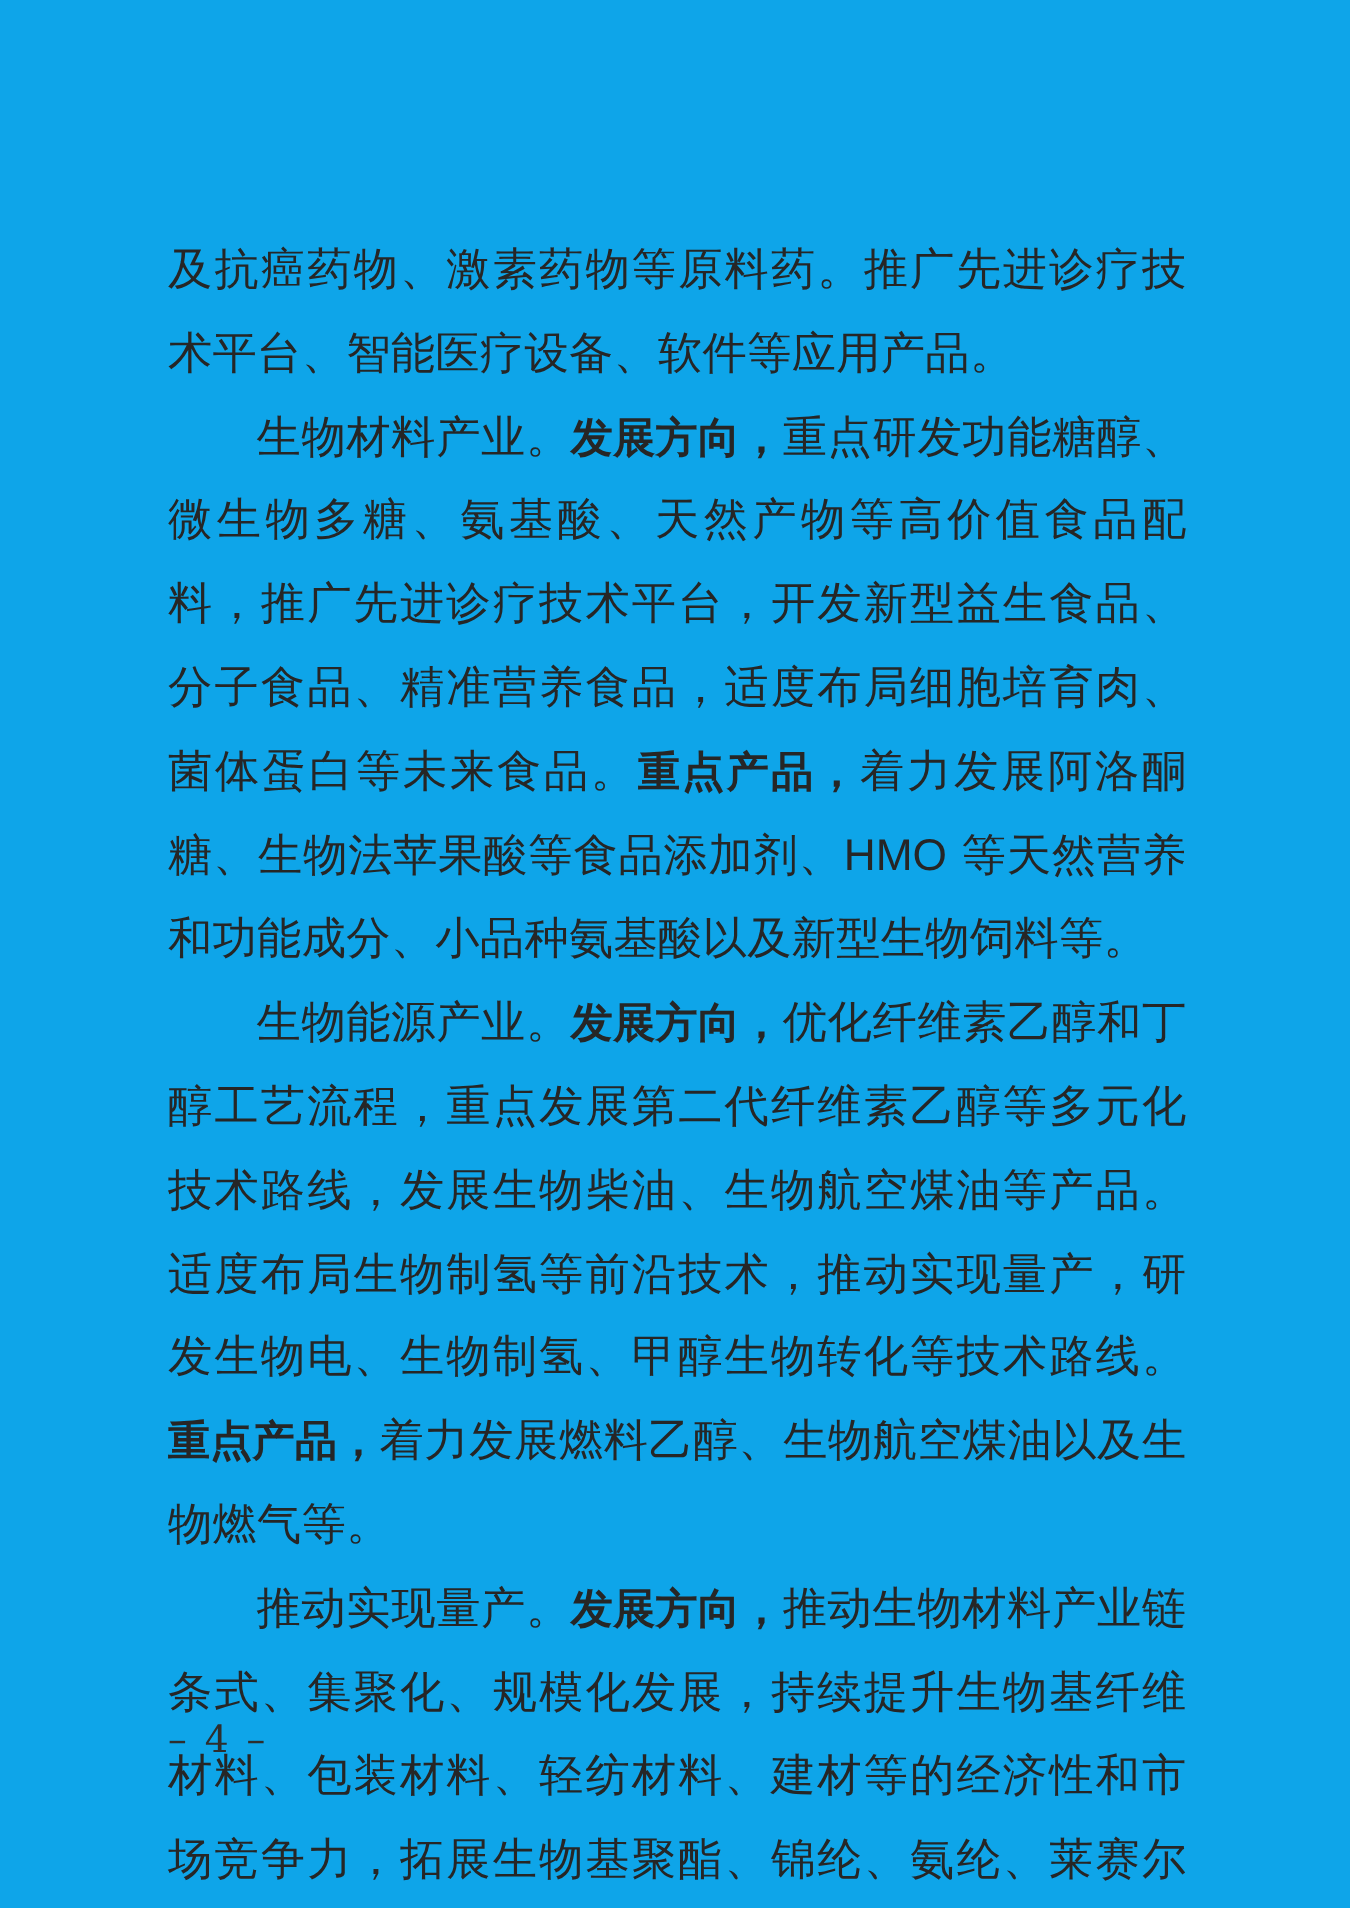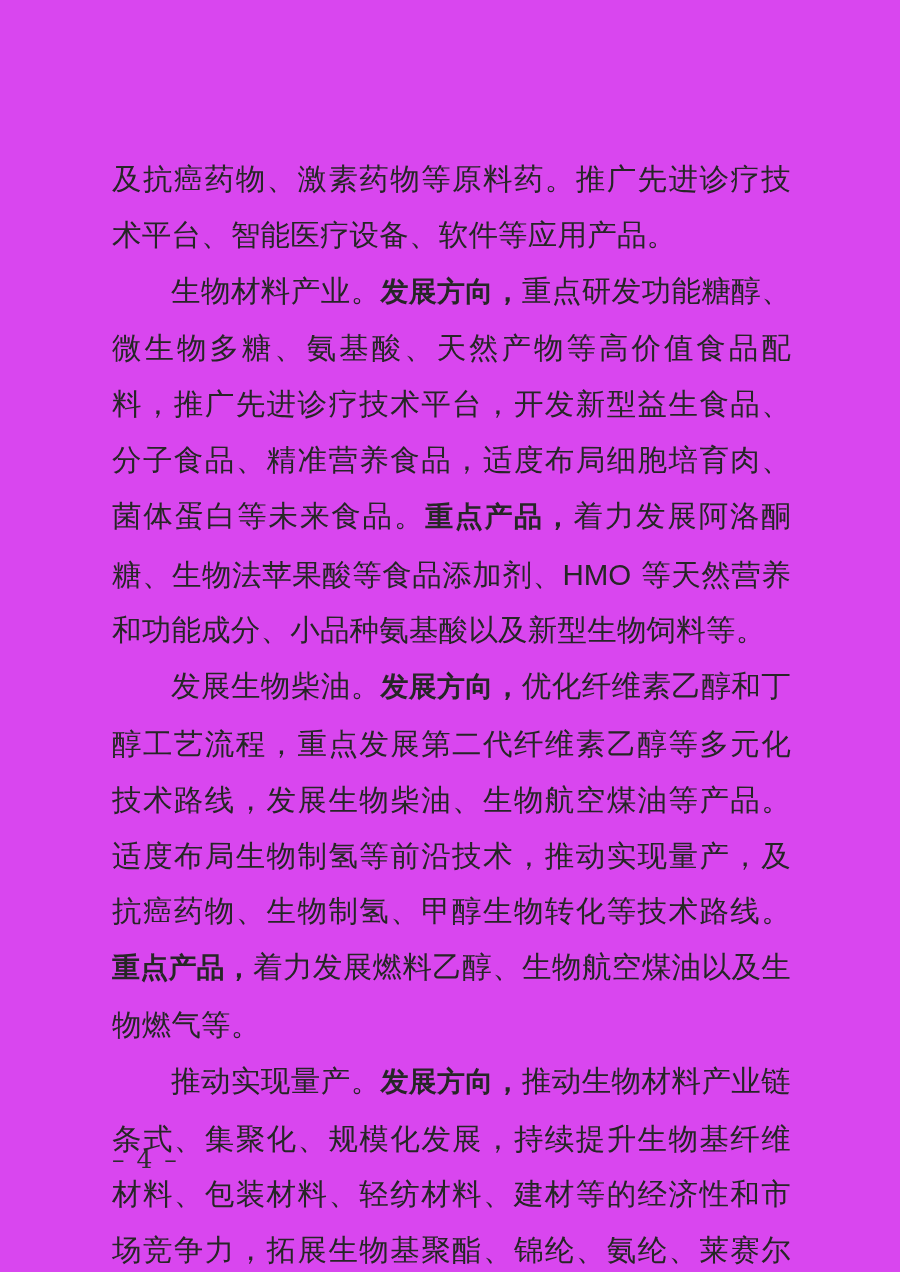--- a/index.html
+++ b/index.html
@@ -15,21 +15,21 @@
     color: #262626;
     overflow: hidden;
   }
 
   
   .page {
     position: absolute;
     left: 0; top: 0;
     width: 900px;
     height: 1272px;
-    background: #d946ef;
+    background: #0ea5e9;
   }
 
   
   .body-text {
     position: absolute;
     left: 112px;
     top: 152px;
     width: 679px;
   }
 
@@ -46,21 +46,21 @@
   }
   .para + .para {
     margin-top: 0px;
   }
   .para.indent {
     text-indent: 59px;
   }
 
   
   b.run {
-    font-family: Liberation Mono, monospace;
+    font-family: Liberation Sans, sans-serif;
     font-weight: 700;
     font-size: 28px;
     letter-spacing: 0px;
   }
 
   
   .latin {
     font-family: Liberation Sans, sans-serif;
     letter-spacing: 0px;
   }
@@ -80,19 +80,19 @@
   }
 </style>
 </head>
 <body>
 
 <div class="page">
 
   <div class="body-text">
     <p class="para"><span>及抗癌药物、激素药物等原料药。推广先进诊疗技术平台、智能医疗设备、软件等应用产品。</span></p>
     <p class="para indent"><span>生物材料产业。</span><b class="run">发展方向，</b><span>重点研发功能糖醇、微生物多糖、氨基酸、天然产物等高价值食品配料，推广先进诊疗技术平台，开发新型益生食品、分子食品、精准营养食品，适度布局细胞培育肉、菌体蛋白等未来食品。</span><b class="run">重点产品，</b><span>着力发展阿洛酮糖、生物法苹果酸等食品添加剂、</span><span class="latin">HMO</span><span> 等天然营养和功能成分、小品种氨基酸以及新型生物饲料等。</span></p>
-    <p class="para indent"><span>发展生物柴油。</span><b class="run">发展方向，</b><span>优化纤维素乙醇和丁醇工艺流程，重点发展第二代纤维素乙醇等多元化技术路线，发展生物柴油、生物航空煤油等产品。适度布局生物制氢等前沿技术，推动实现量产，及抗癌药物、生物制氢、甲醇生物转化等技术路线。</span><b class="run">重点产品，</b><span>着力发展燃料乙醇、生物航空煤油以及生物燃气等。</span></p>
+    <p class="para indent"><span>生物能源产业。</span><b class="run">发展方向，</b><span>优化纤维素乙醇和丁醇工艺流程，重点发展第二代纤维素乙醇等多元化技术路线，发展生物柴油、生物航空煤油等产品。适度布局生物制氢等前沿技术，推动实现量产，研发生物电、生物制氢、甲醇生物转化等技术路线。</span><b class="run">重点产品，</b><span>着力发展燃料乙醇、生物航空煤油以及生物燃气等。</span></p>
     <p class="para indent"><span>推动实现量产。</span><b class="run">发展方向，</b><span>推动生物材料产业链条式、集聚化、规模化发展，持续提升生物基纤维材料、包装材料、轻纺材料、建材等的经济性和市场竞争力，拓展生物基聚酯、锦纶、氨纶、莱赛尔纤维等纤维在纺织服装领域的应用。着力加强新型生物质原料和非粮原料的替代使用。</span></p>
   </div>
 
   <div class="page-number">– 4 –</div>
 
 </div>
 
 </body></html>

